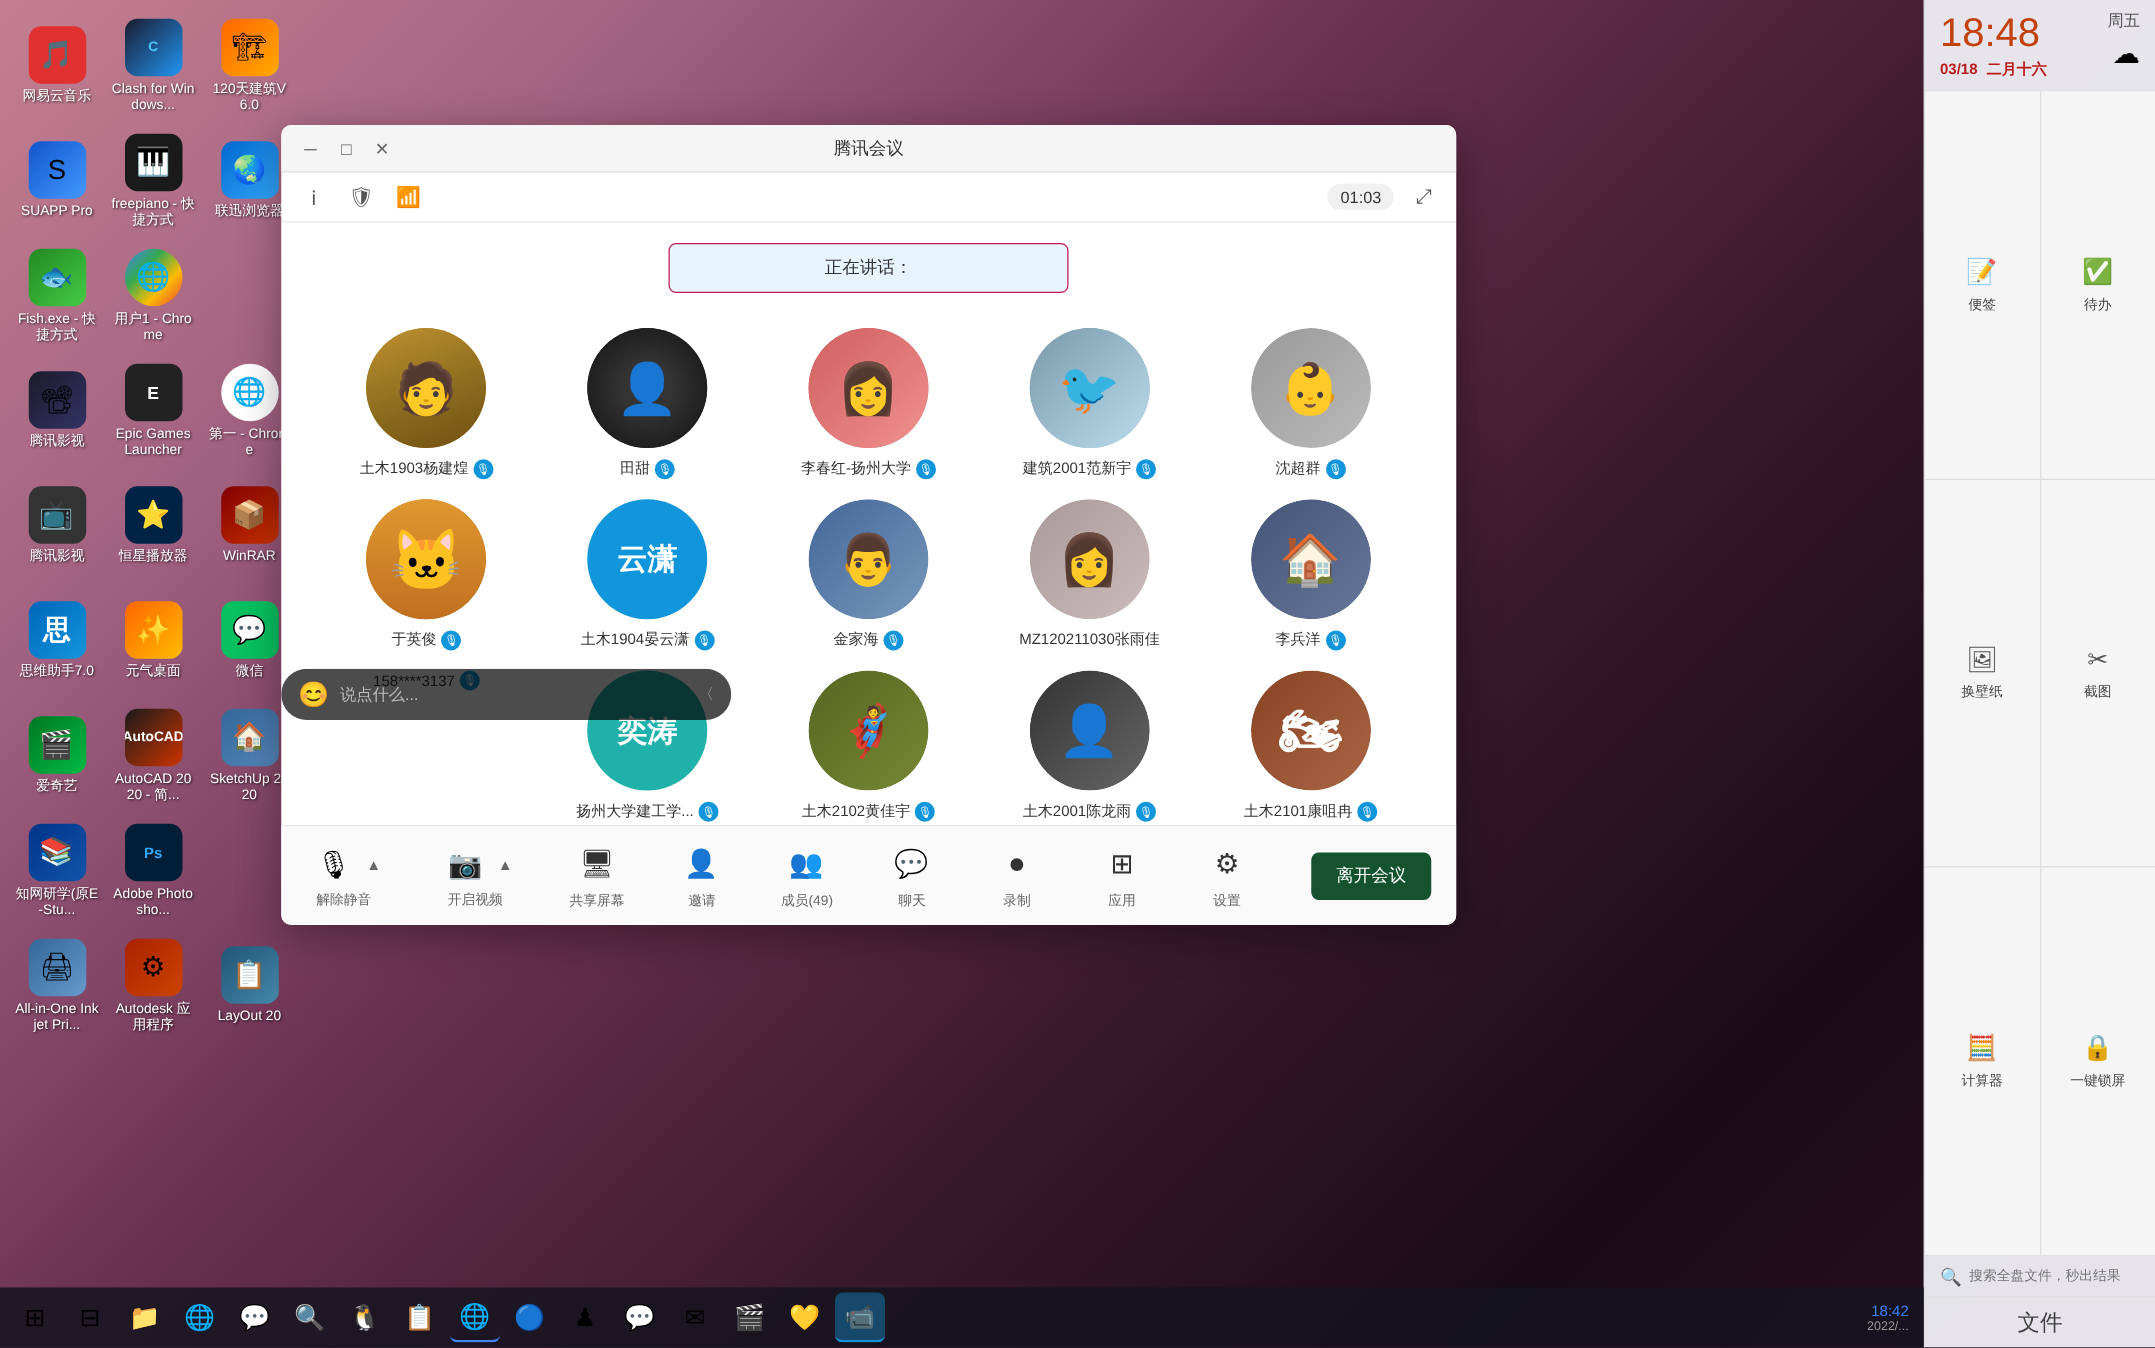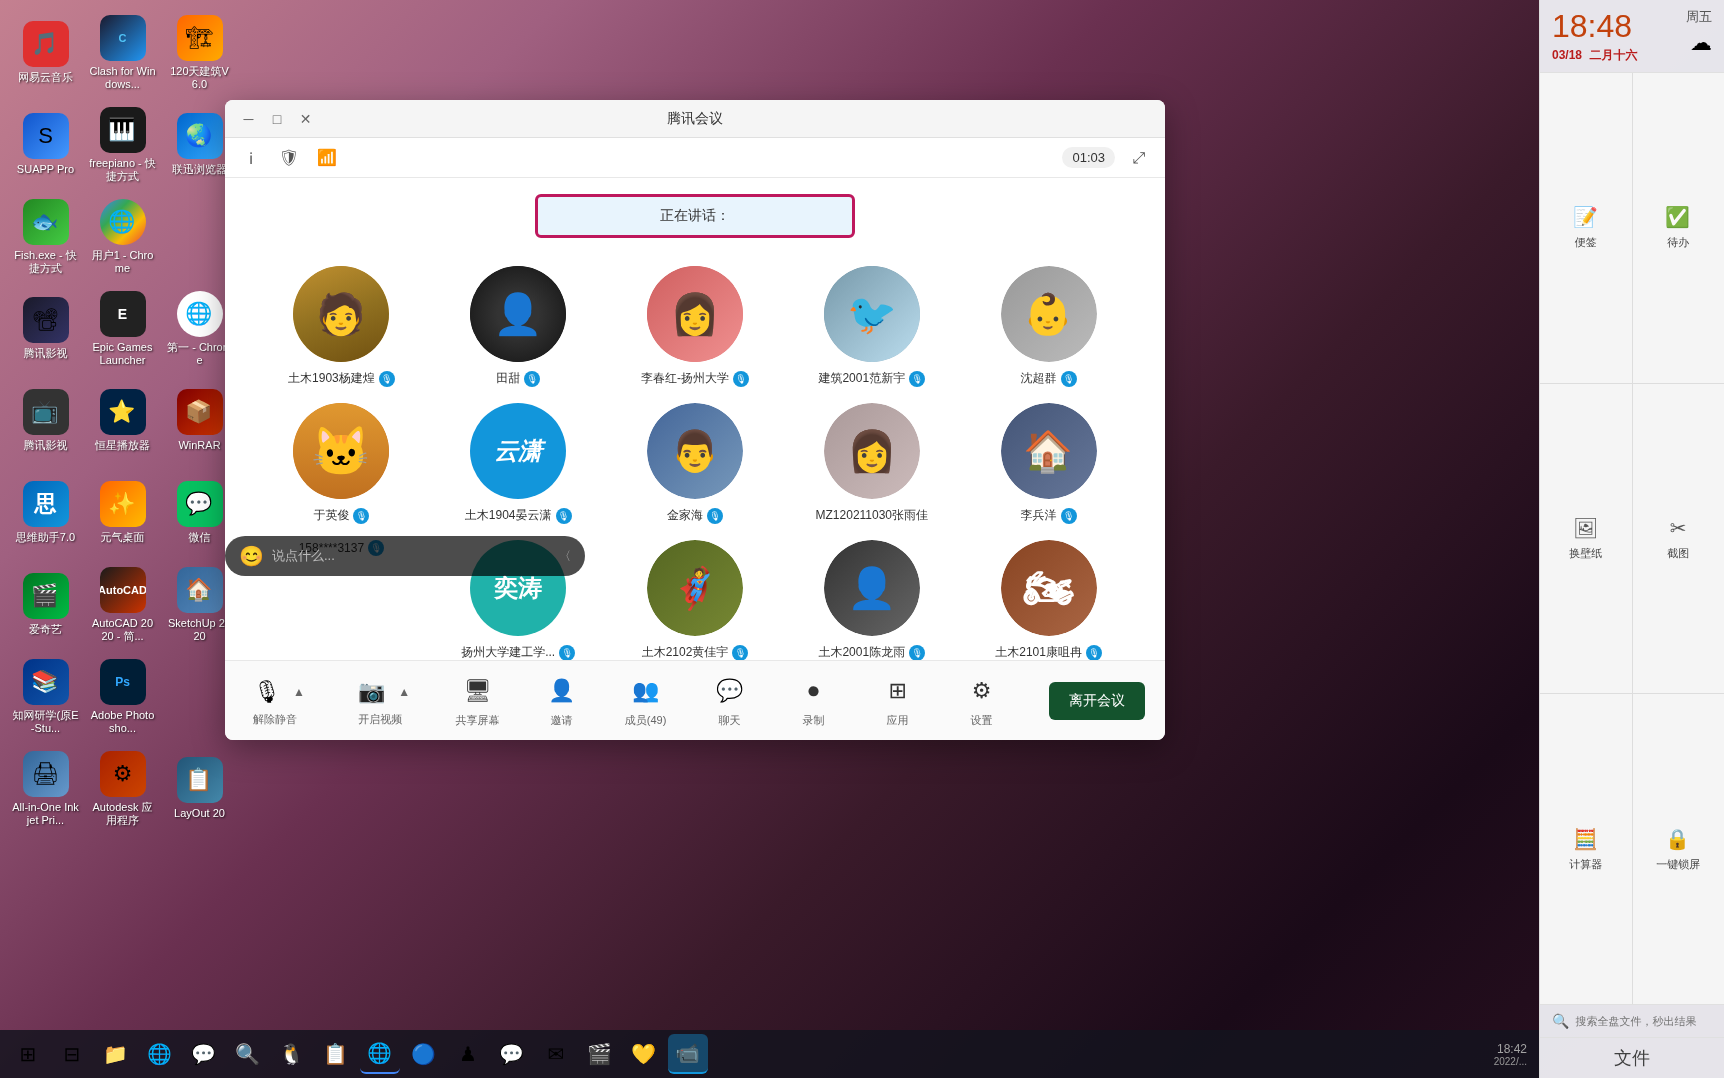--- a/index.html
+++ b/index.html
@@ -250,21 +250,21 @@
     }
 
     .meeting-content {
       flex: 1;
       overflow-y: auto;
       padding: 16px;
     }
 
     .speaking-banner {
       background: #e8f4fd;
-      border: 3px solid #be185d;
+      border: 1px solid #be185d;
       border-radius: 6px;
       padding: 10px 20px;
       margin-bottom: 20px;
       font-size: 14px;
       color: #333;
       text-align: center;
       max-width: 320px;
       margin-left: auto;
       margin-right: auto;
     }
@@ -399,21 +399,21 @@
       cursor: pointer;
       color: #666;
     }
 
     .audio-label {
       font-size: 11px;
       color: #666;
     }
 
     
-    .av-blue { background: #1296db; font-style: italic; }
+    .av-blue { background: #1296db; }
 
     
     .num-avatar {
       width: 96px;
       height: 96px;
       border-radius: 50%;
       background: #1296db;
       display: flex;
       align-items: center;
       justify-content: center;
@@ -902,16 +902,16 @@
   <div class="taskbar-item" style="border-bottom: 2px solid #4285f4;">🌐</div>
   <div class="taskbar-item">🔵</div>
   <div class="taskbar-item">♟</div>
   <div class="taskbar-item">💬</div>
   <div class="taskbar-item">✉</div>
   <div class="taskbar-item">🎬</div>
   <div class="taskbar-item">💛</div>
   <div class="taskbar-item active" style="background: rgba(18,150,219,0.4); border-bottom: 2px solid #1296db;">📹</div>
 
   <div class="taskbar-time">
-    <div style="font-size:12px; color:#a3a3a3;">18:42</div>
+    <div style="font-size:12px; color:#3b82f6;">18:42</div>
     <div style="font-size:10px; color:#999;">2022/...</div>
   </div>
 </div>
 
 </body></html>

